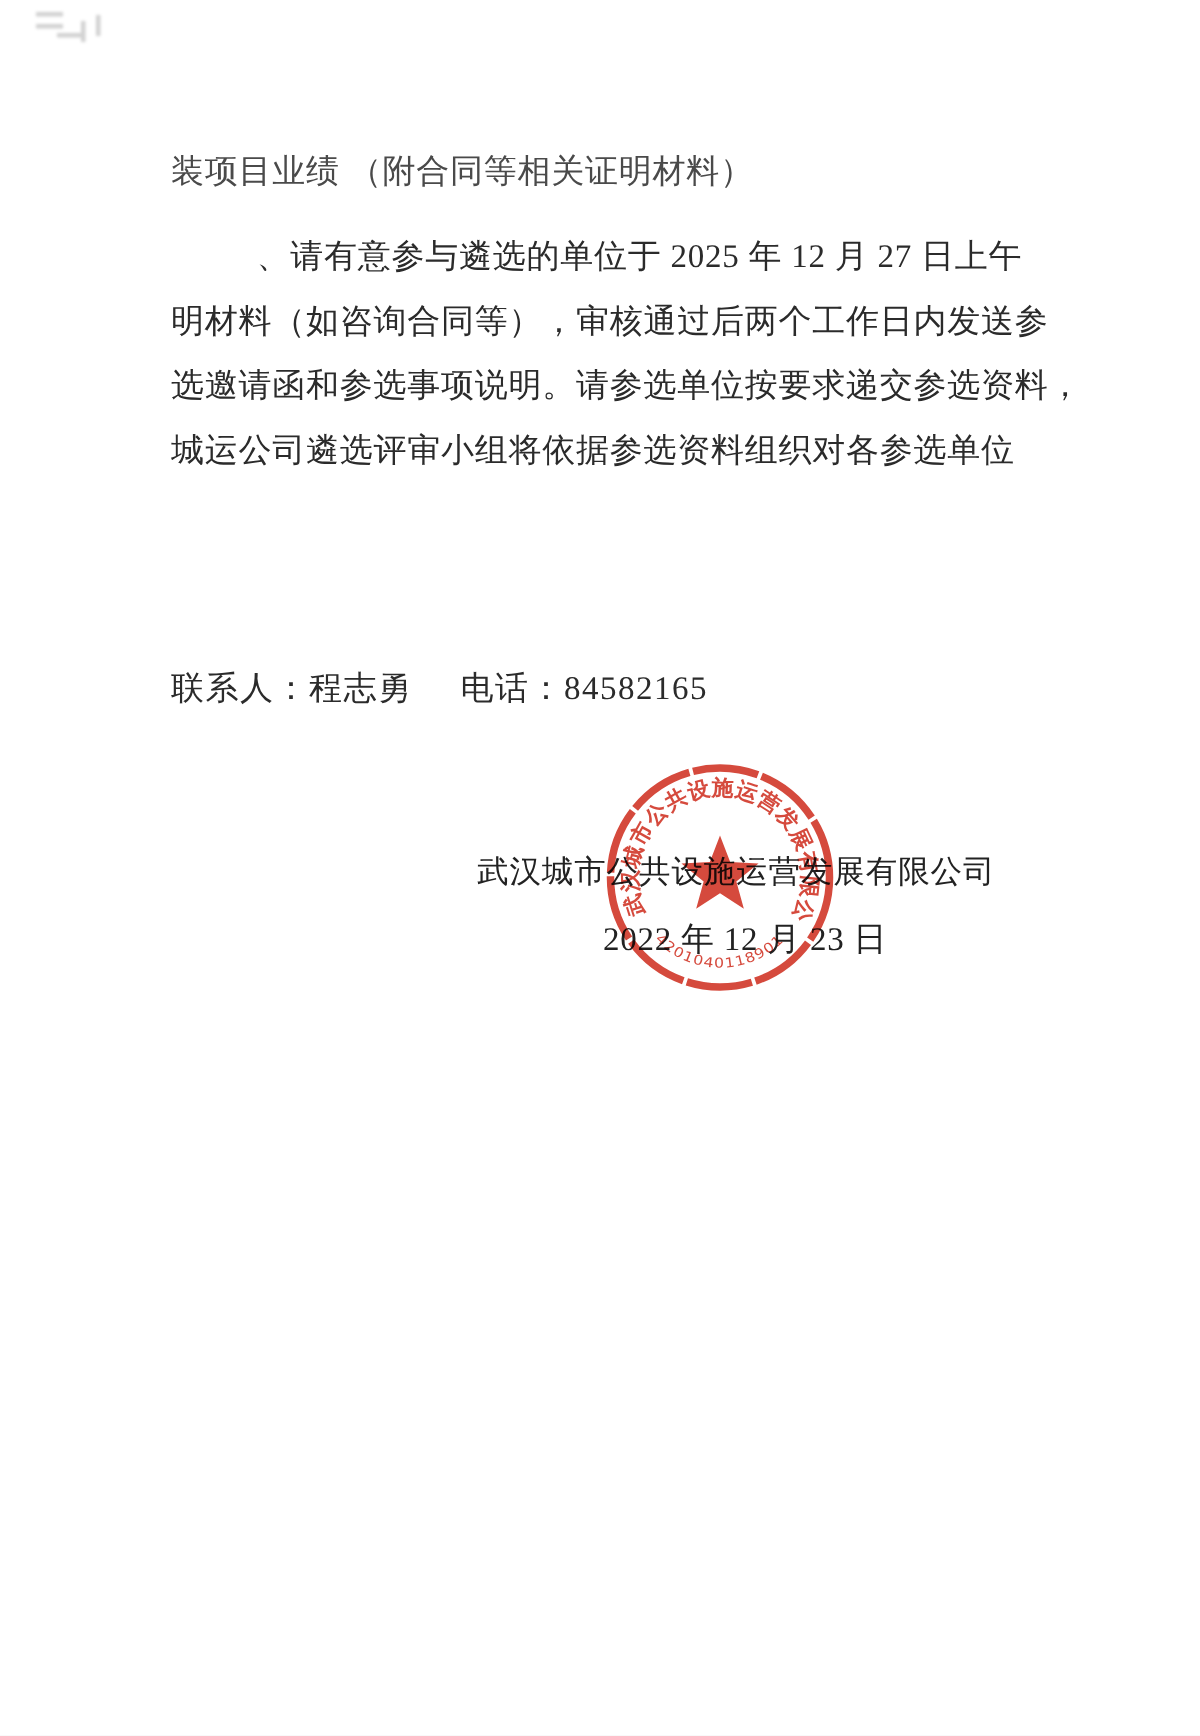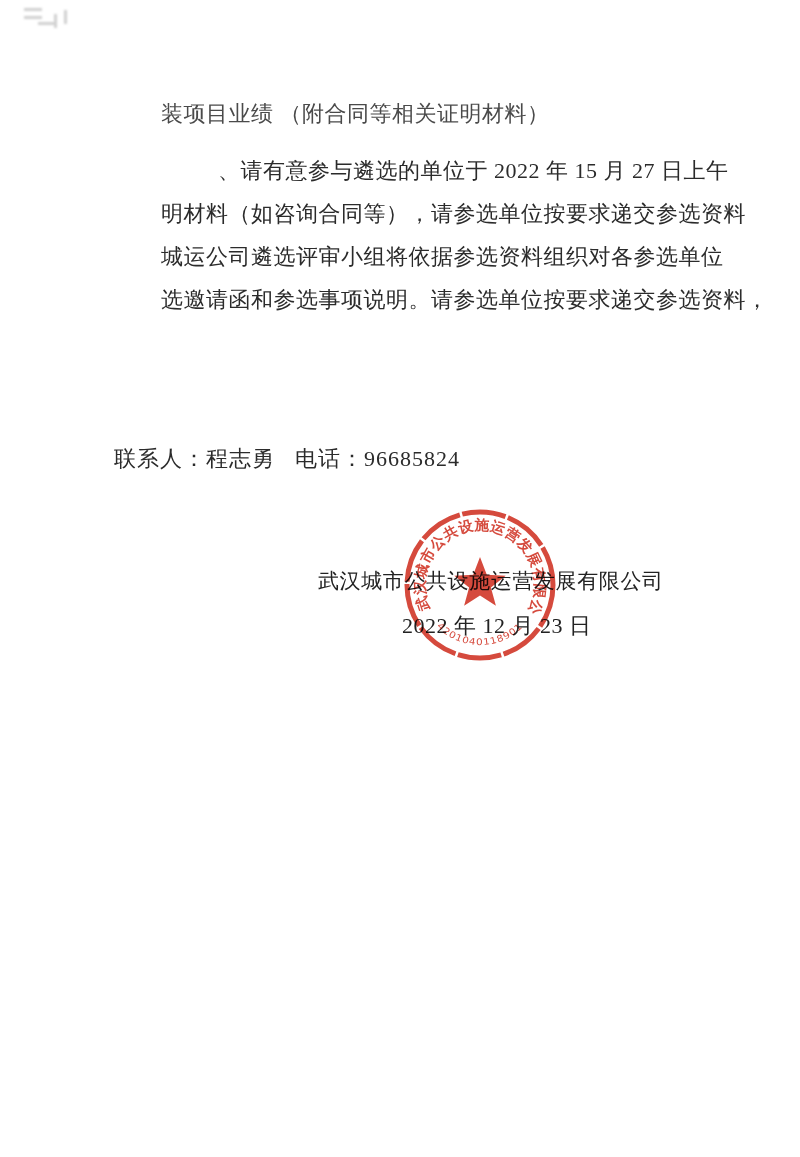--- a/index.html
+++ b/index.html
@@ -25,29 +25,29 @@
   }
   .scan-mark:before{left:6px;top:4px;width:18px;height:3px;box-shadow:0 8px 0 #6a6a6a,14px 14px 0 #6a6a6a;}
   .scan-mark:after{left:36px;top:10px;width:3px;height:14px;box-shadow:10px -4px 0 #6a6a6a;}
 
   .doc-text{
     position:absolute;left:114px;top:92px;width:586px;
     font-size:22px;line-height:43px;
     letter-spacing:0.5px;
     color:#2b2b2b;
   }
-  .doc-text .line{white-space:nowrap;margin-left:47px;}
+  .doc-text .line{white-space:nowrap;}
   .doc-text .line.para-start{margin-top:14px;padding-left:57px;}
   .doc-text .line.faded{color:#4a4a4a;}
 
   .contact{
     position:absolute;left:114px;top:444px;
     font-size:22px;letter-spacing:1px;white-space:nowrap;color:#2b2b2b;
   }
-  .contact .phone-label{margin-left:20px;}
+  .contact .phone-label{margin-left:32px;}
 
   .company{
     position:absolute;left:318px;top:567px;width:346px;
     font-size:21px;letter-spacing:0.6px;white-space:nowrap;
     color:#222222;text-align:left;
   }
   .date{
     position:absolute;left:402px;top:611px;width:210px;
     font-size:22px;letter-spacing:0.5px;white-space:nowrap;
     color:#222222;text-align:left;
@@ -70,28 +70,28 @@
 </style>
 </head>
 <body>
 
 <div class="page">
 
   <div class="scan-mark"></div>
 
   <div class="doc-text">
     <div class="line faded">装项目业绩 （附合同等相关证明材料）</div>
-    <div class="line para-start">、请有意参与遴选的单位于 2022 年 15 月 27 日上午</div>
-    <div class="line">明材料（如咨询合同等），请参选单位按要求递交参选资料</div>
+    <div class="line para-start">、请有意参与遴选的单位于 2025 年 12 月 27 日上午</div>
+    <div class="line">明材料（如咨询合同等），审核通过后两个工作日内发送参</div>
+    <div class="line">选邀请函和参选事项说明。请参选单位按要求递交参选资料，</div>
     <div class="line">城运公司遴选评审小组将依据参选资料组织对各参选单位</div>
-    <div class="line">选邀请函和参选事项说明。请参选单位按要求递交参选资料，</div>
   </div>
 
   <div class="contact">
-    <span>联系人：</span><span>程志勇</span><span class="phone-label">电话：</span><span>96685824</span>
+    <span>联系人：</span><span>程志勇</span><span class="phone-label">电话：</span><span>84582165</span>
   </div>
 
   <div class="company">武汉城市公共设施运营发展有限公司</div>
   <div class="date">2022 年 12 月 23 日</div>
 
   <svg class="seal" width="170" height="170" viewBox="0 0 170 170" aria-hidden="true">
 
     <circle cx="85" cy="85" r="73" fill="none" stroke-width="5" stroke-dasharray="44 2.5" stroke="#d23a2c"></circle>
 
     <path id="sealTextPath" d="M 36.2 110.4 A 55 55 0 1 1 133.8 110.4" fill="none"></path>

